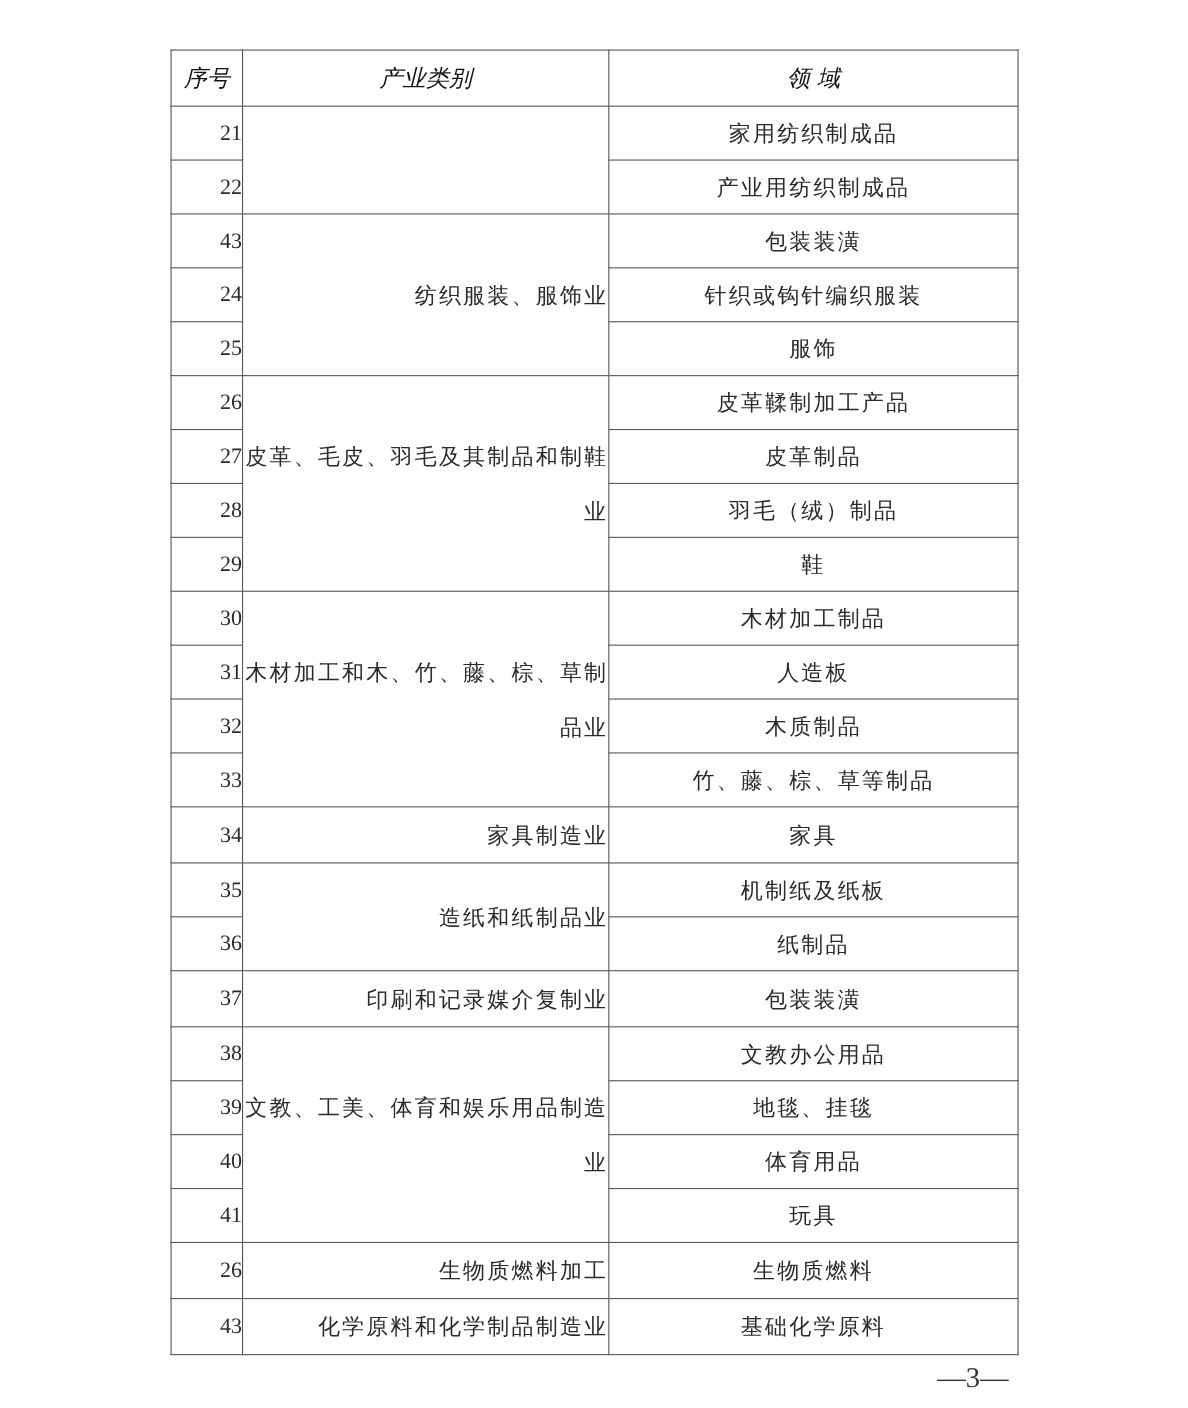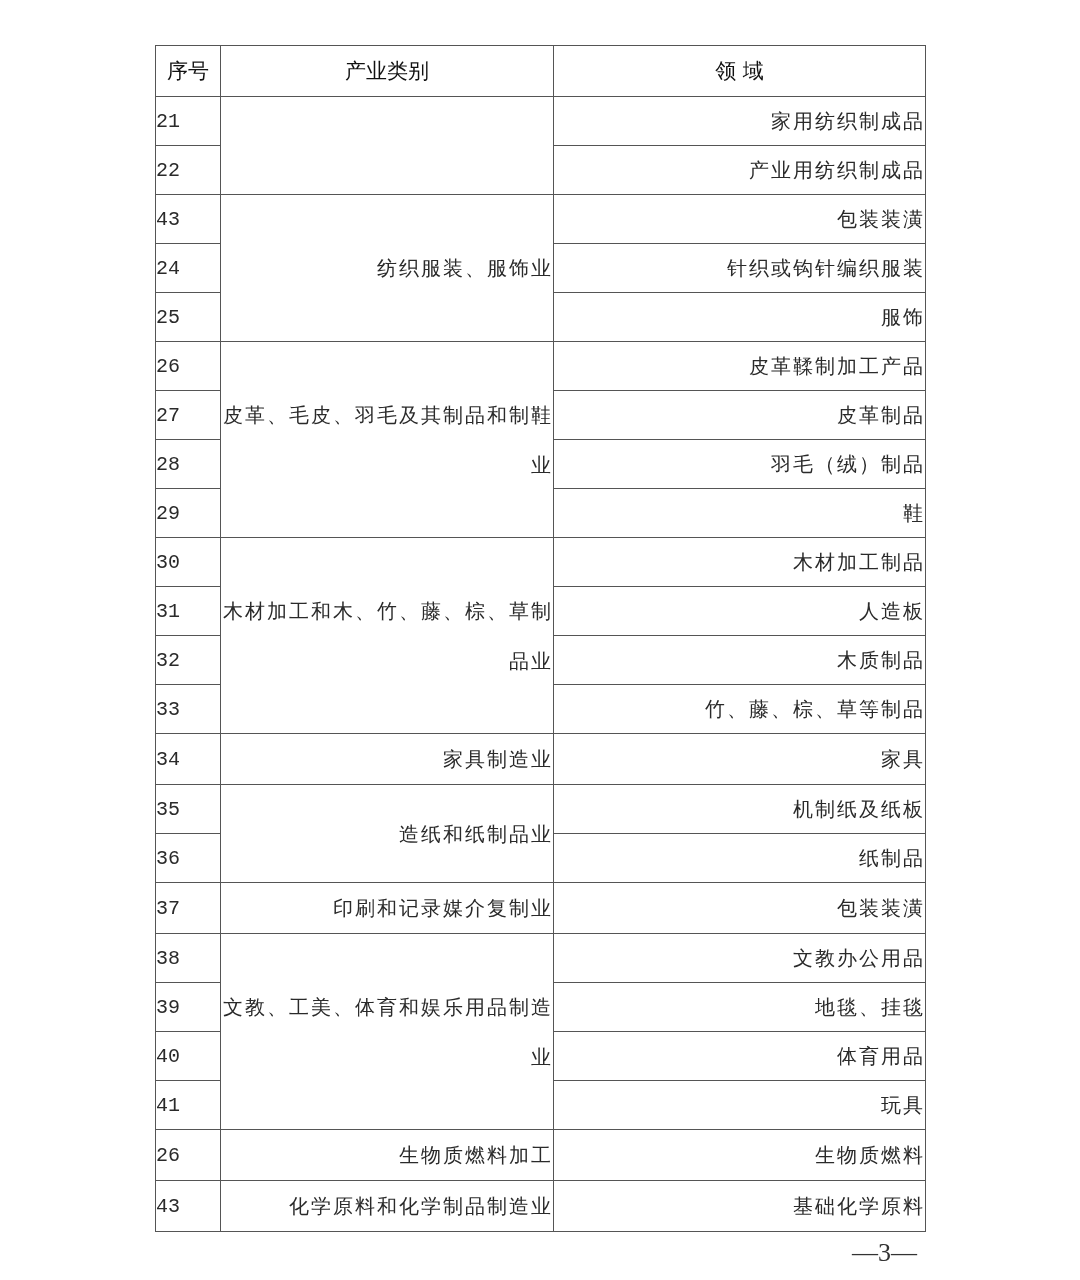--- a/index.html
+++ b/index.html
@@ -10,27 +10,27 @@
     }
     table.doc-table {
       position: absolute; left: 155px; top: 45px;
       border-collapse: collapse; table-layout: fixed;
       width: 770px;
     }
     table.doc-table td, table.doc-table th {
       border: 1.5px solid #555; padding: 0; height: 48px;
       font-size: 20px; font-weight: normal; color: #2a2a2a;
     }
-    table.doc-table th { height: 50px; font-size: 21px; font-family: "DejaVu Sans", sans-serif; color: #111; }
+    table.doc-table th { height: 50px; font-size: 21px; font-family: "DejaVu Sans", sans-serif; color: #111; font-style: italic; }
     col.c-no { width: 65px; }
     col.c-cat { width: 333px; }
     col.c-field { width: 372px; }
-    td.no { text-align: left; padding-left: 12px; padding-top: 10px; font-family: Liberation Mono, monospace; font-size: 21px; }
+    td.no { text-align: right; padding-left: 12px; padding-top: 10px; font-family: Liberation Serif, serif; font-size: 21px; }
     td.cat { text-align: right; padding: 0 8px; line-height: 50px; letter-spacing: 2px; }
-    td.field { text-align: right; padding-left: 10px; padding-top: 8px; letter-spacing: 2px; margin-left: 13px; }
+    td.field { text-align: center; padding-left: 10px; padding-top: 8px; letter-spacing: 2px; margin-left: 13px; }
     .page-num {
       position: absolute; left: 852px; top: 1238px; font-size: 26px;
       font-family: "Liberation Serif", serif; color: #333;
     }
   </style>
 </head>
 <body>
 
 <table class="doc-table">
   <colgroup>

